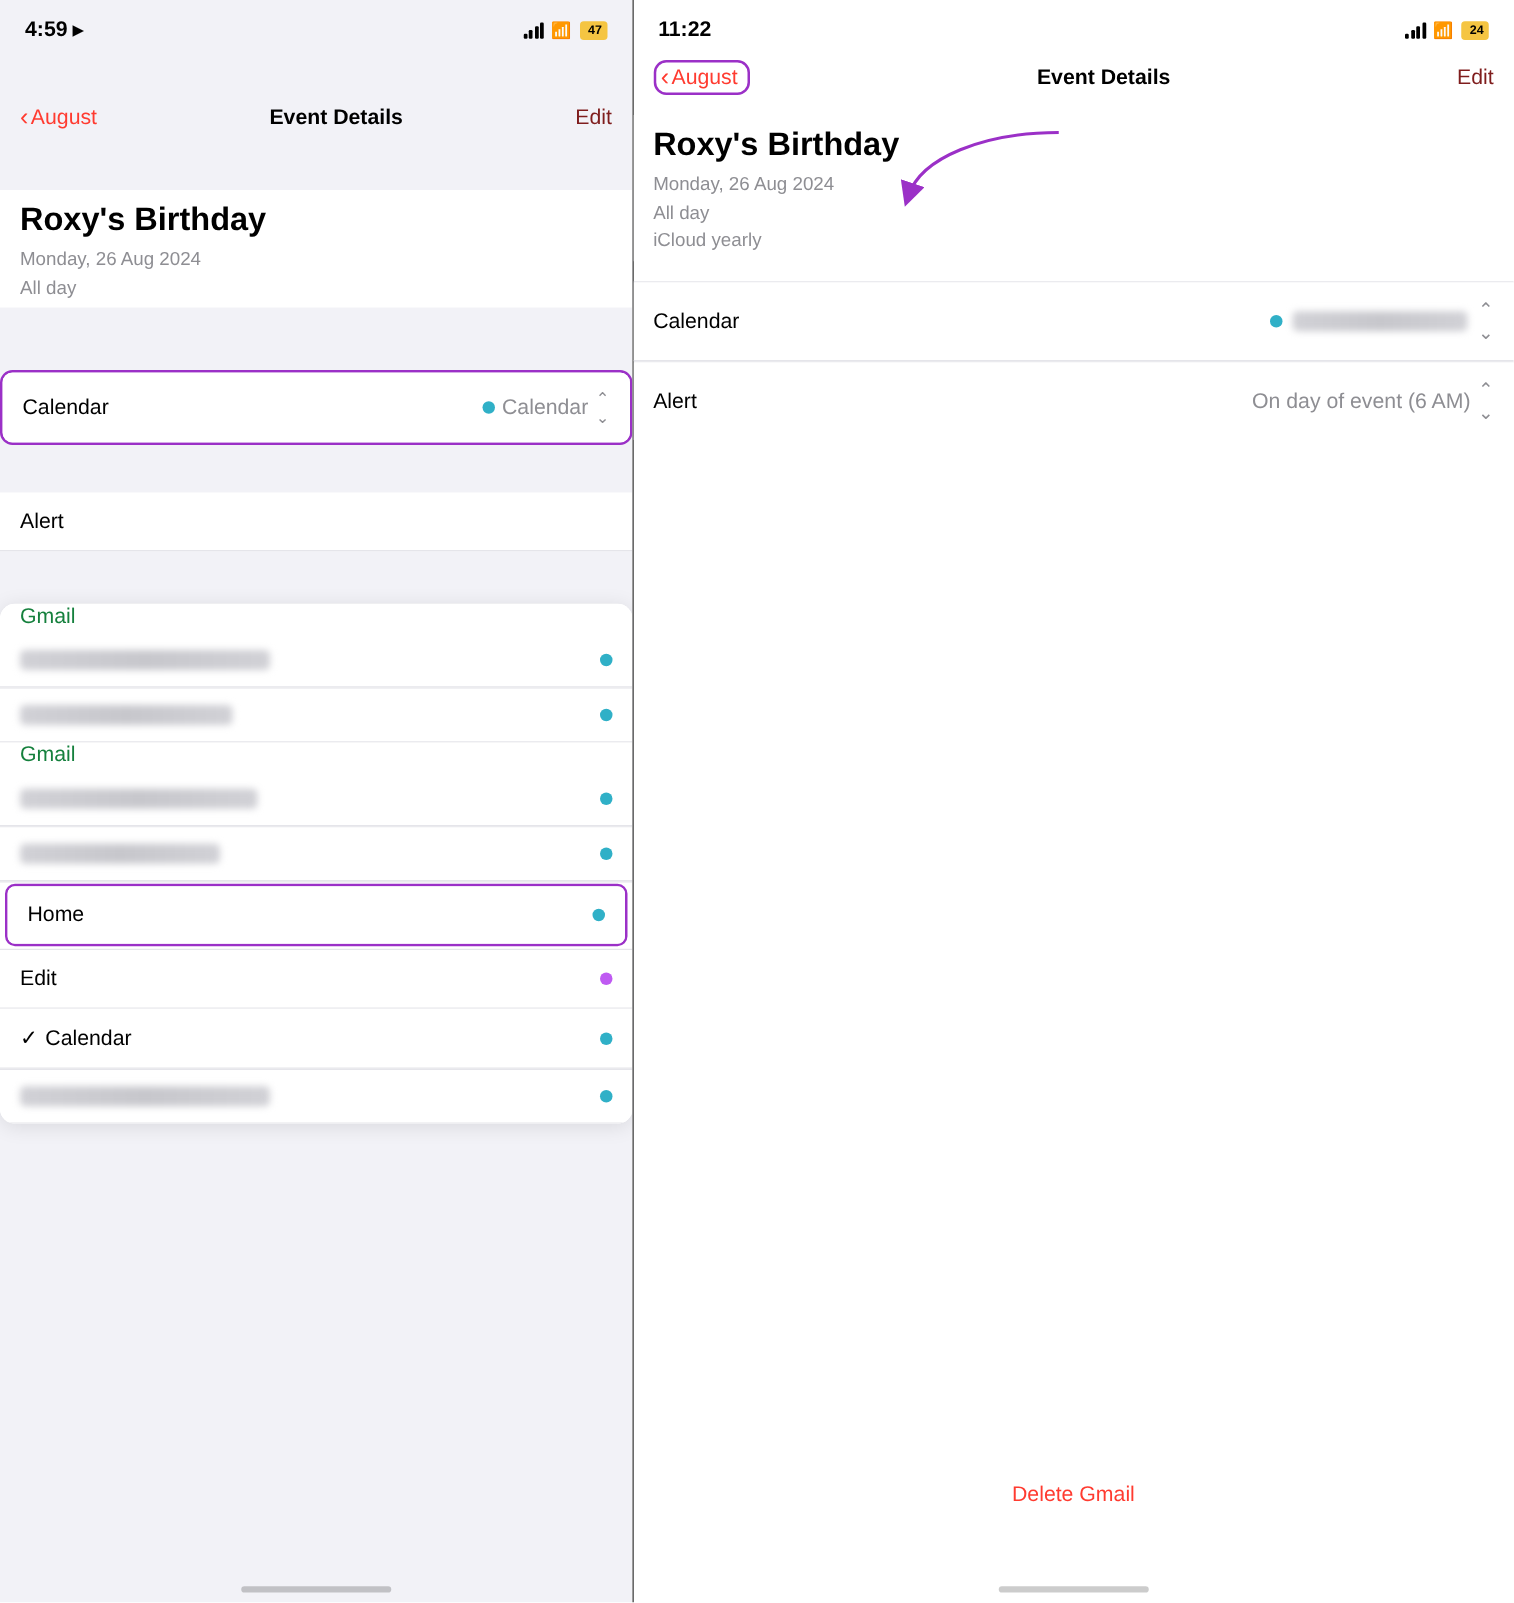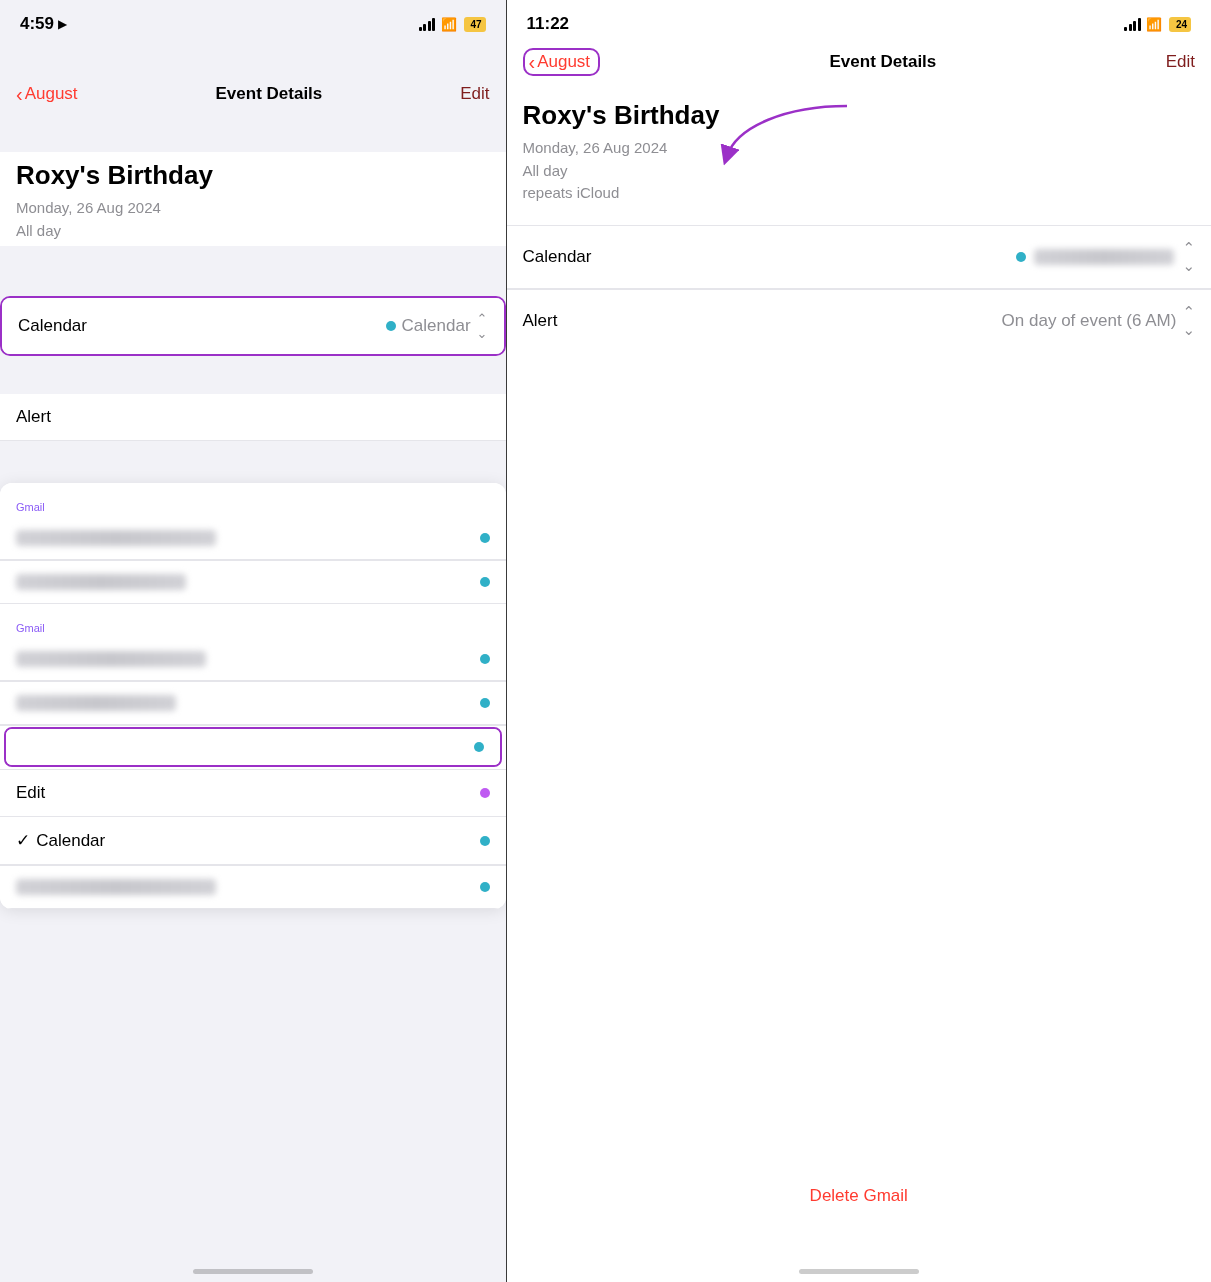--- a/index.html
+++ b/index.html
@@ -165,23 +165,23 @@
       font-size: 17px;
       color: #000;
     }
     .calendar-row-left .row-value {
       margin-left: auto;
       display: flex;
       align-items: center;
       gap: 6px;
     }
     .dropdown-group-label {
-      font-size: 11px;
-      color: #8b5cf6;
-      padding: 18px 16px 4px;
+      font-size: 17px;
+      color: #15803d;
+      padding: 0 16px 4px;
       background: #fff;
     }
     .dropdown-item {
       display: flex;
       align-items: center;
       padding: 13px 16px;
       border-bottom: 0.5px solid #e5e5ea;
       background: #fff;
       cursor: pointer;
     }
@@ -386,20 +386,21 @@
     <div class="divider"></div>
     <div class="blurred-row">
       <span class="blurred-text" style="width:160px;"></span>
       <span class="dot dot-teal" style="margin-left:auto;"></span>
     </div>
     <div class="divider"></div>
 
 
     <div style="border: 2.5px solid #9b30c7; border-radius: 8px; margin: 2px 4px 2px; overflow:hidden;">
       <div class="dropdown-item" style="border-bottom:none;">
+        <span class="dropdown-item-label">Home</span>
         <span class="dot dot-blue dropdown-item-dot"></span>
       </div>
     </div>
 
     <div class="divider"></div>
 
     <div class="dropdown-item">
       <span class="dropdown-item-label">Edit</span>
       <span class="dot dot-purple dropdown-item-dot"></span>
     </div>
@@ -457,21 +458,21 @@
         </marker>
       </defs>
     </svg>
   </div>
 
   <div class="event-header" style="margin-top:4px;">
     <div class="event-title">Roxy's Birthday</div>
     <div class="event-date">
       <span>Monday, 26 Aug 2024</span><br>
       <span>All day</span><br>
-      <span>repeats iCloud</span>
+      <span>iCloud yearly</span>
     </div>
   </div>
 
   <div style="margin-top:16px; border-top: 0.5px solid #e5e5ea;">
     <div class="right-panel-calendar-row">
       <span class="row-label">Calendar</span>
       <div class="right-panel-calendar-dot-blurred">
         <span class="dot dot-teal"></span>
         <span class="blurred-value"></span>
         <span style="color:#8e8e93; font-size:15px;">⌃<br style="line-height:2px">⌄</span>

